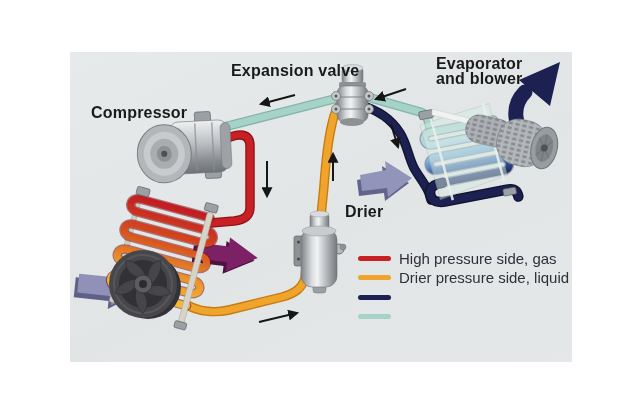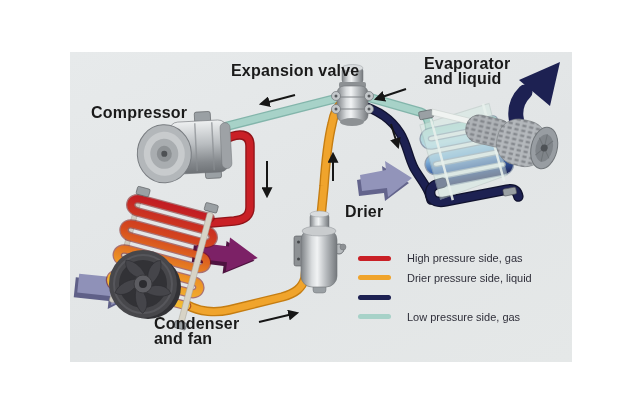--- a/index.html
+++ b/index.html
@@ -11,21 +11,21 @@
   .lbl{position:absolute;font-size:16px;font-weight:bold;color:var(--text);letter-spacing:.2px;line-height:15px;white-space:nowrap;}
   .pe{fill:none;stroke-linecap:round;stroke-linejoin:round;}
   .core-red{stroke:var(--red);}   .edge-red{stroke:#921419;}
   .core-yel{stroke:var(--orange);}.edge-yel{stroke:#c57d12;}
   .core-nav{stroke:var(--navy);}  .edge-nav{stroke:#11132f;}
   .core-teal{stroke:var(--teal);} .edge-teal{stroke:#83b5ab;}
   .arr{stroke:var(--arrow);stroke-width:2;fill:none;marker-end:url(#ah);}
   .legend{position:absolute;left:358px;top:252px;}
   .legend-row{display:flex;align-items:center;height:12px;margin-bottom:7.5px;}
   .swatch{width:33px;height:5px;border-radius:2.5px;flex:0 0 auto;}
-  .legend-text{margin-left:16px;font-size:11px;color:#2f2f3a;white-space:nowrap;}
+  .legend-text{margin-left:8px;font-size:15px;color:#2f2f3a;white-space:nowrap;}
 </style>
 </head>
 <body>
 
 <div class="canvas">
   <div class="panel"></div>
 
   <svg class="art" viewBox="0 0 640 411">
     <defs>
       <marker id="ah" viewBox="0 0 10 10" refX="8" refY="5" markerWidth="5.5" markerHeight="5.5" orient="auto">
@@ -221,40 +221,35 @@
       <line class="arr" x1="406" y1="89" x2="376" y2="99"></line>
       <line class="arr" x1="267" y1="161" x2="267" y2="196"></line>
       <line class="arr" x1="333" y1="181" x2="333" y2="154"></line>
       <line class="arr" x1="391" y1="124" x2="398" y2="147"></line>
       <line class="arr" x1="259" y1="322" x2="297" y2="313"></line>
     </g>
   </svg>
 
   <div class="lbl" style="left:91px;top:105px">Compressor</div>
   <div class="lbl" style="left:231px;top:63px">Expansion valve</div>
-  <div class="lbl" style="left:424px;top:56px">
+  <div class="lbl" style="left:436px;top:56px">
     <div>Evaporator</div>
-    <div>and liquid</div>
+    <div>and blower</div>
   </div>
   <div class="lbl" style="left:345px;top:204px">Drier</div>
-  <div class="lbl" style="left:154px;top:316px">
-    <div>Condenser</div>
-    <div>and fan</div>
-  </div>
 
   <div class="legend">
     <div class="legend-row">
       <div class="swatch" style="background: rgb(201, 32, 38);"></div>
       <div class="legend-text">High pressure side, gas</div>
     </div>
     <div class="legend-row">
       <div class="swatch" style="background: rgb(240, 164, 44);"></div>
       <div class="legend-text">Drier pressure side, liquid</div>
     </div>
     <div class="legend-row">
       <div class="swatch" style="background: rgb(29, 33, 82);"></div>
     </div>
     <div class="legend-row">
       <div class="swatch" style="background: rgb(167, 210, 200);"></div>
-      <div class="legend-text">Low pressure side, gas</div>
     </div>
   </div>
 </div>
 
 </body></html>

